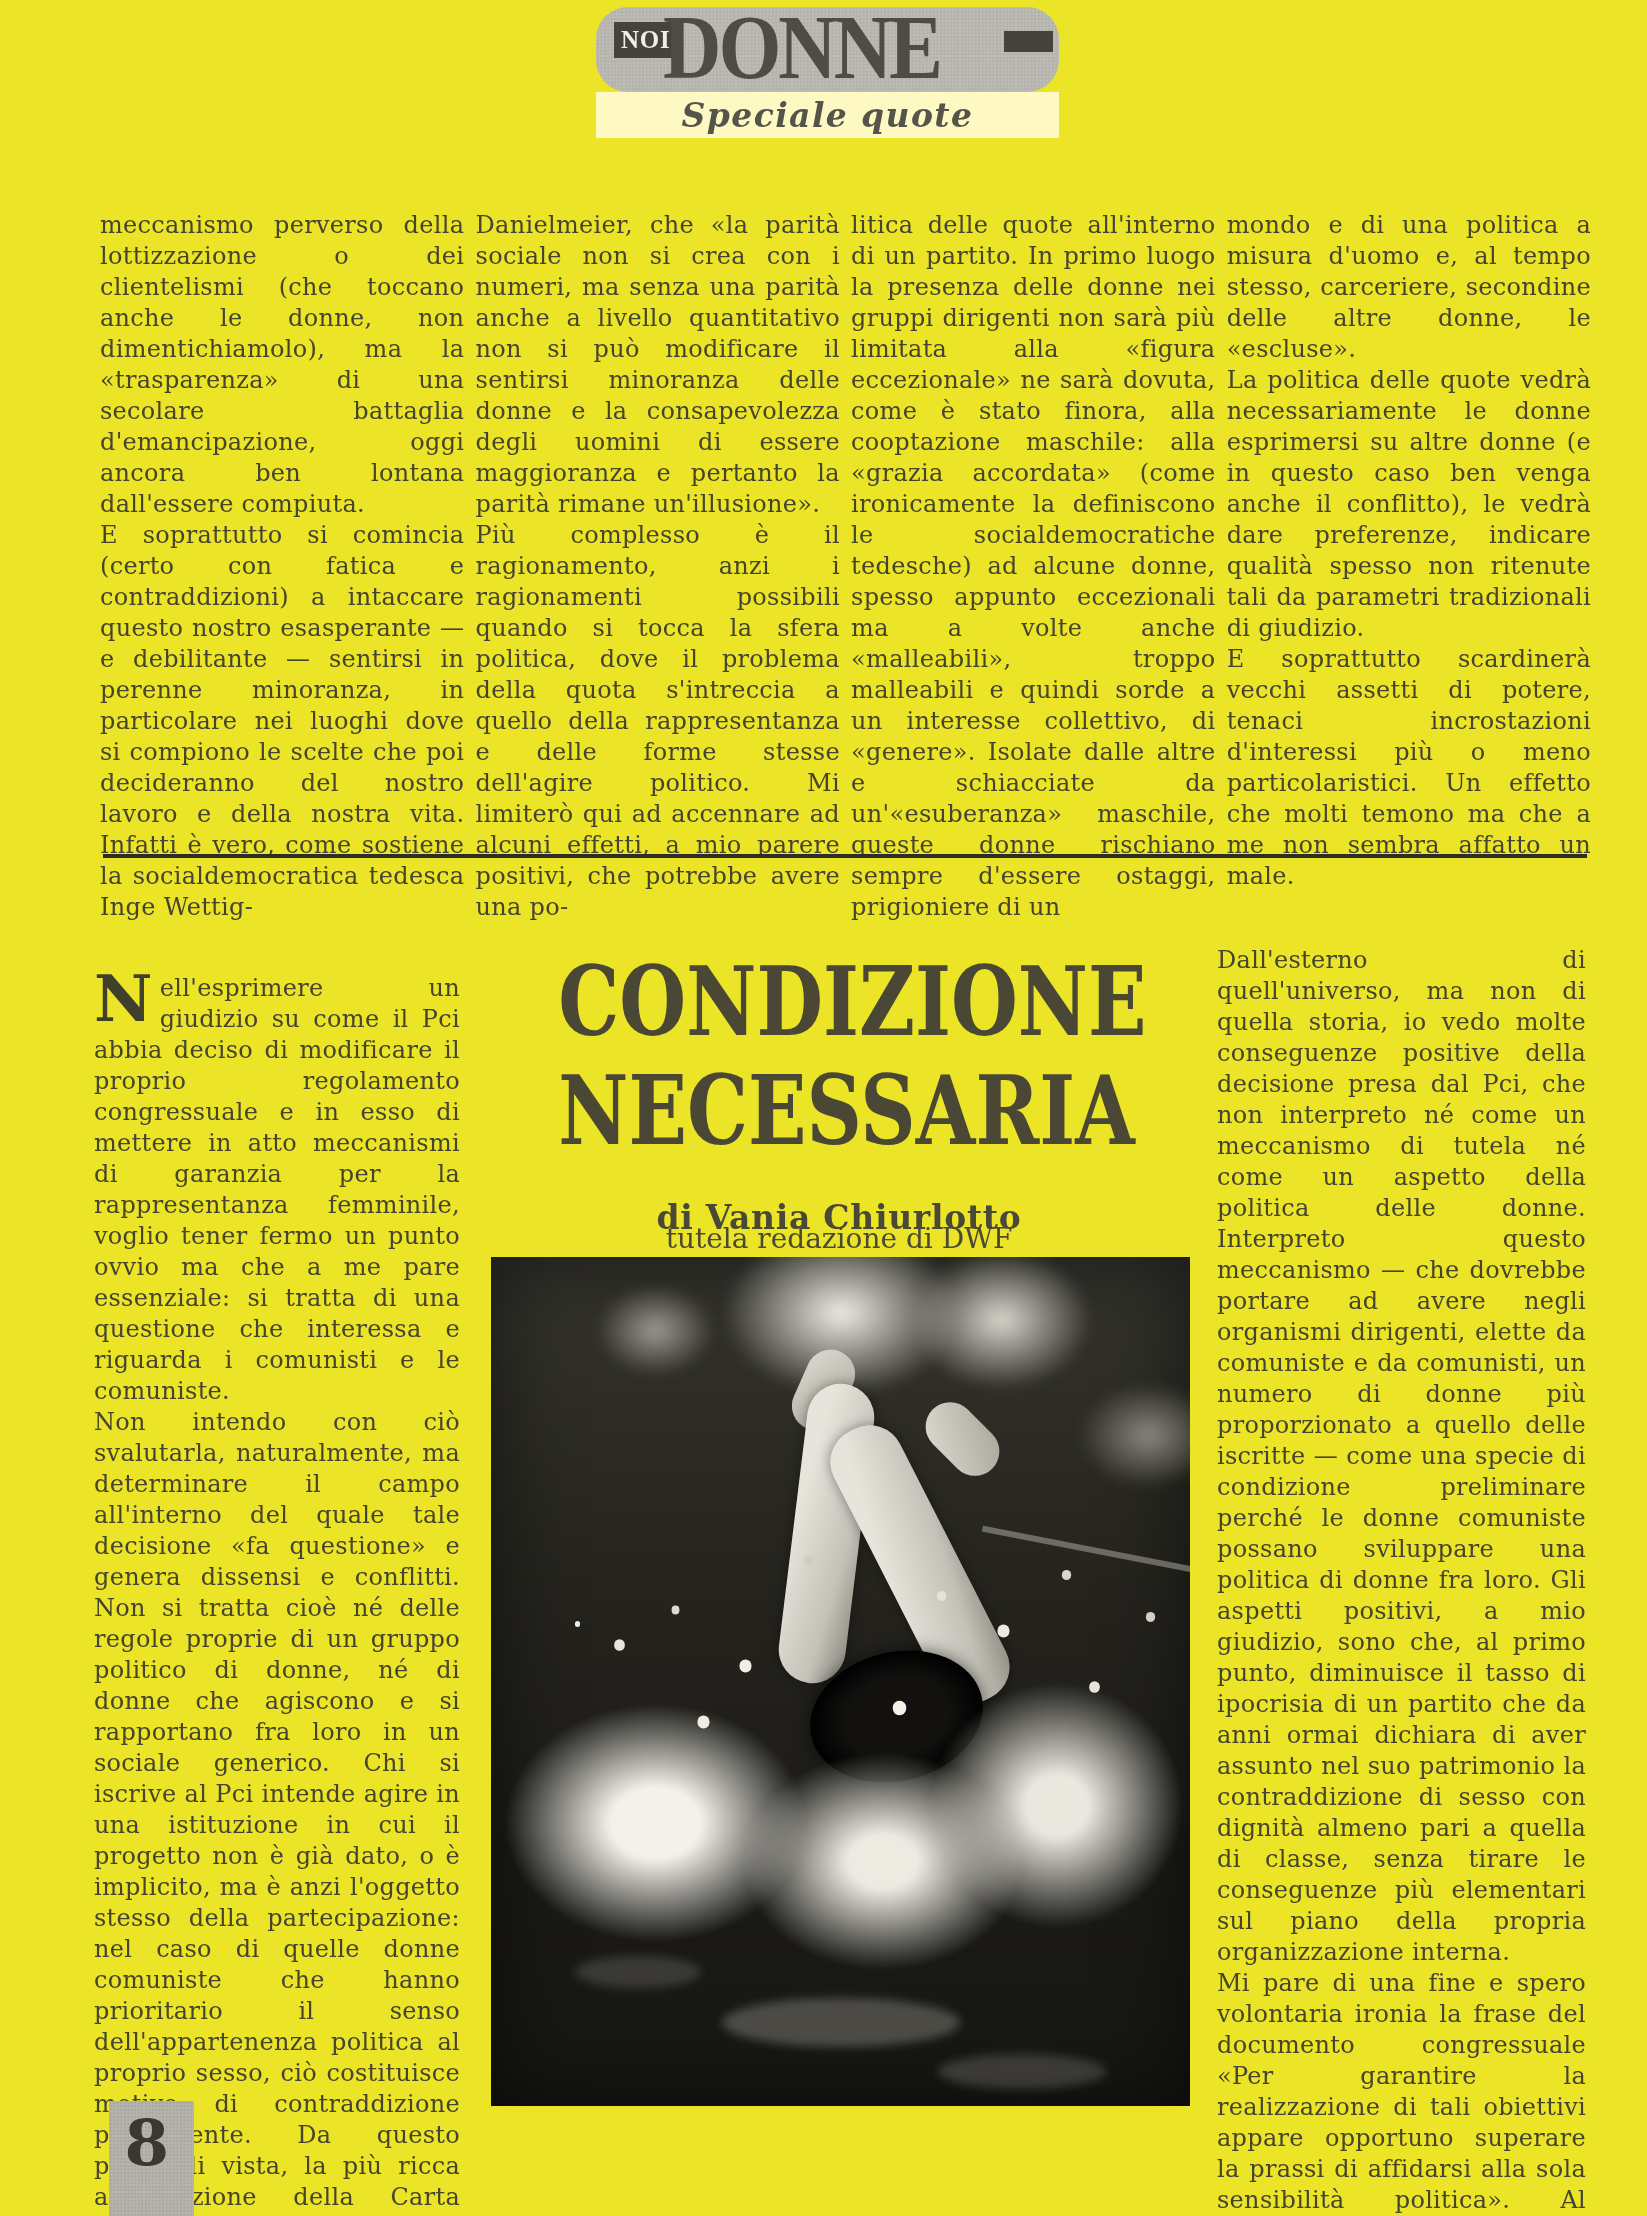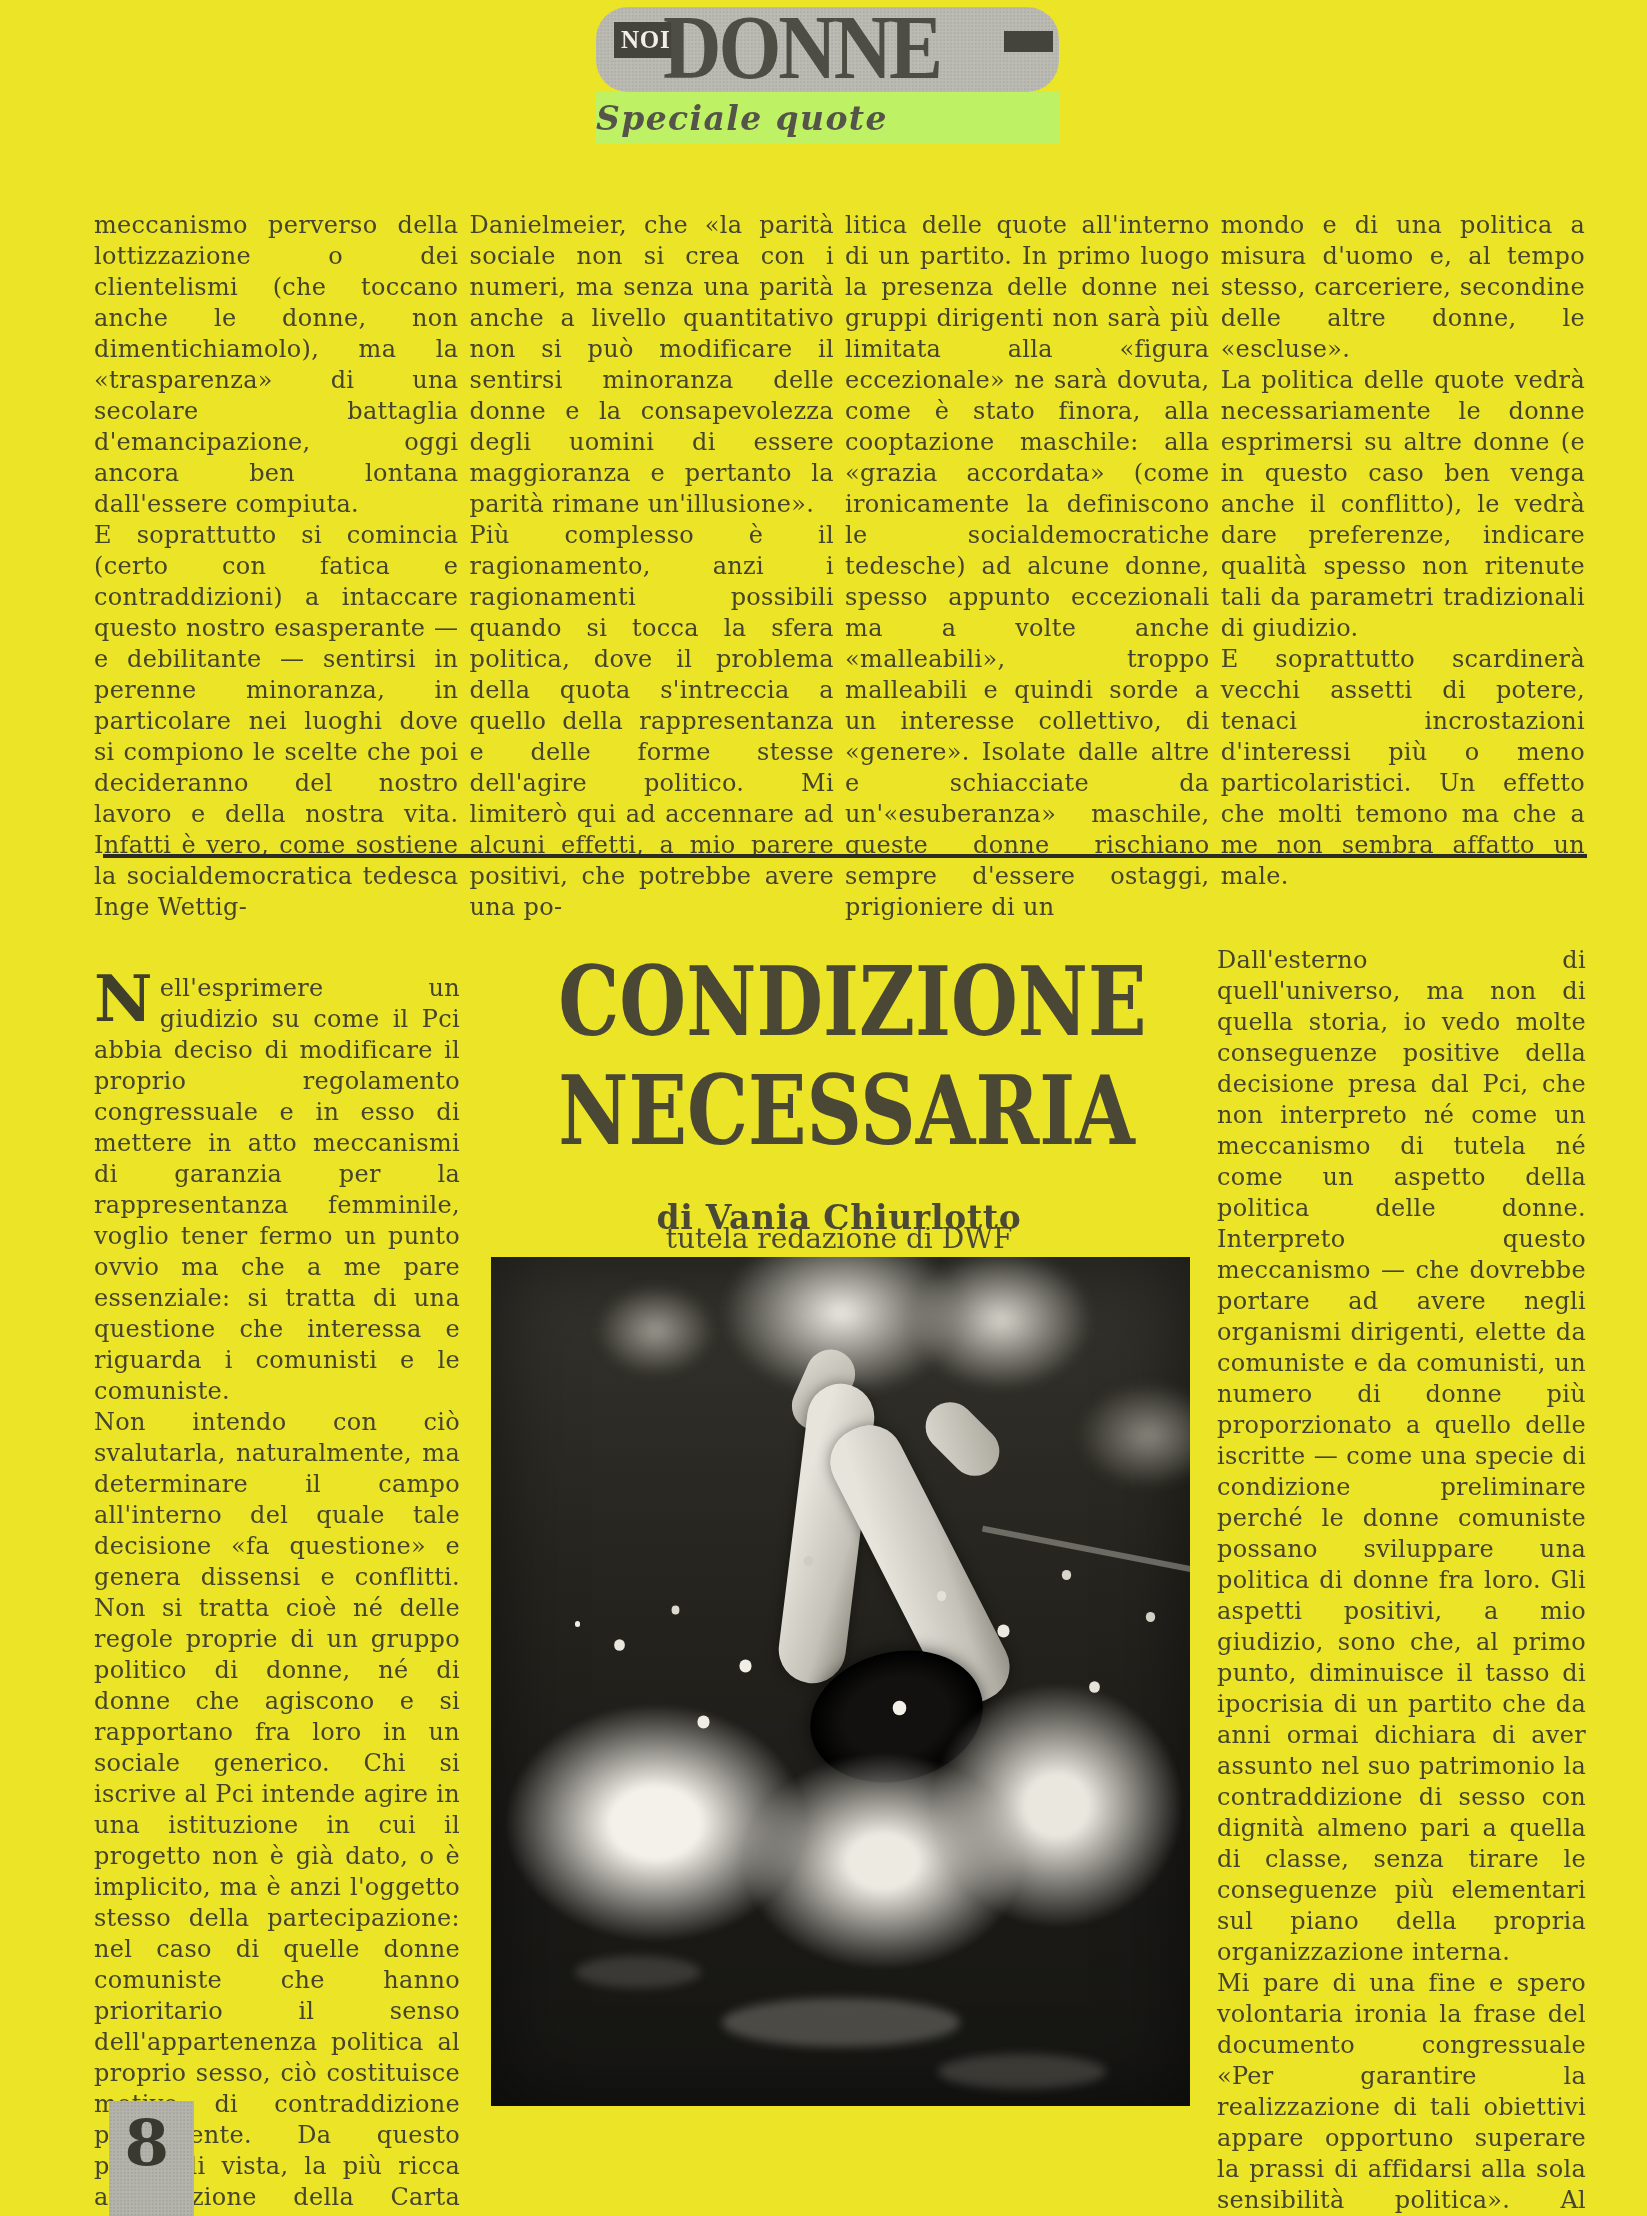--- a/index.html
+++ b/index.html
@@ -29,31 +29,31 @@
   }
   .donne-title {
     position: absolute; left: 67px; top: -5.6px;
     font-family: "Liberation Serif", serif; font-weight: 700;
     font-size: 92px; line-height: 1; letter-spacing: -3.5px;
     color: #4e4d44;
     transform: scaleX(0.88); transform-origin: left top;
   }
   .end-bar { position: absolute; right: 5.6px; top: 24px; width: 49px; height: 21px; background: #45443c; }
   .masthead-white {
-    height: 52px; background: #bef264;
-    display: flex; align-items: center; justify-content: flex-start;
+    height: 46px; background: #fef9c3;
+    display: flex; align-items: center; justify-content: center;
   }
   .section-label {
     font-family: "DejaVu Serif", serif; font-style: italic; font-weight: 700;
     font-size: 33px; color: #55544a; letter-spacing: 1.4px;
   }
 
   
   .top-columns {
-    position: absolute; left: 94px; top: 210px; width: 1491px;
+    position: absolute; left: 100px; top: 210px; width: 1491px;
     display: grid; grid-template-columns: repeat(4, 1fr); column-gap: 11.2px;
   }
   .col-text, .feature-col {
     font-size: 24px; line-height: 31px; color: #45442e;
     text-align: justify; white-space: pre-line;
     letter-spacing: 0.3px;
   }
 
   .divider { position: absolute; left: 103px; top: 854px; width: 1484px; height: 4.2px; background: #2e2d24; }
 

